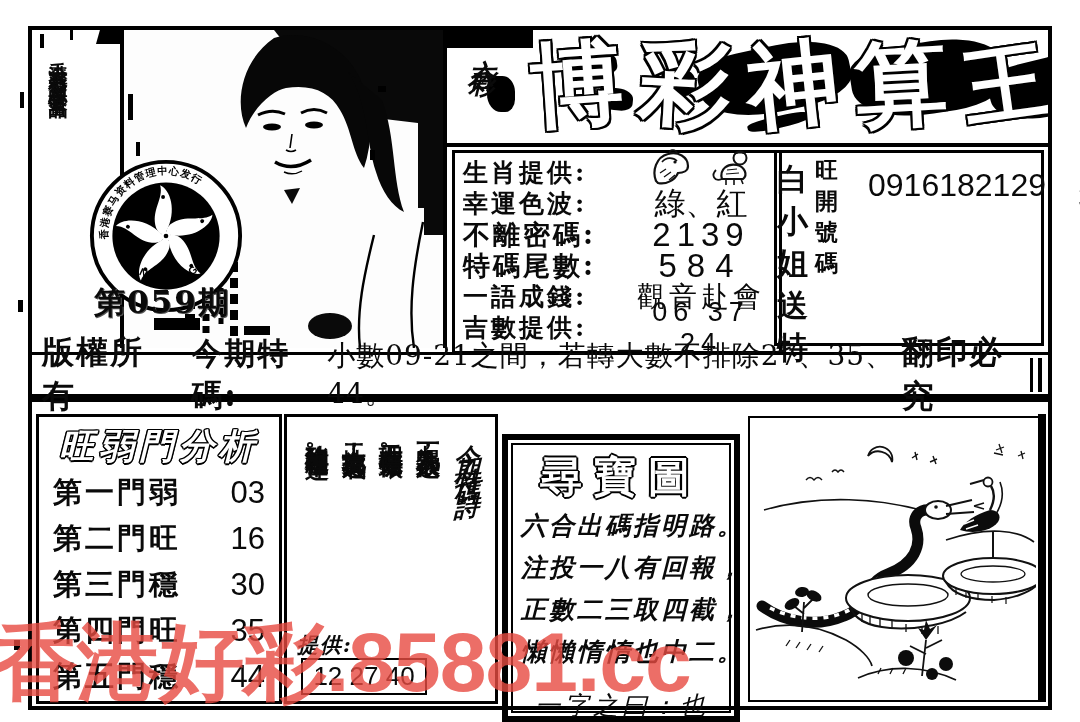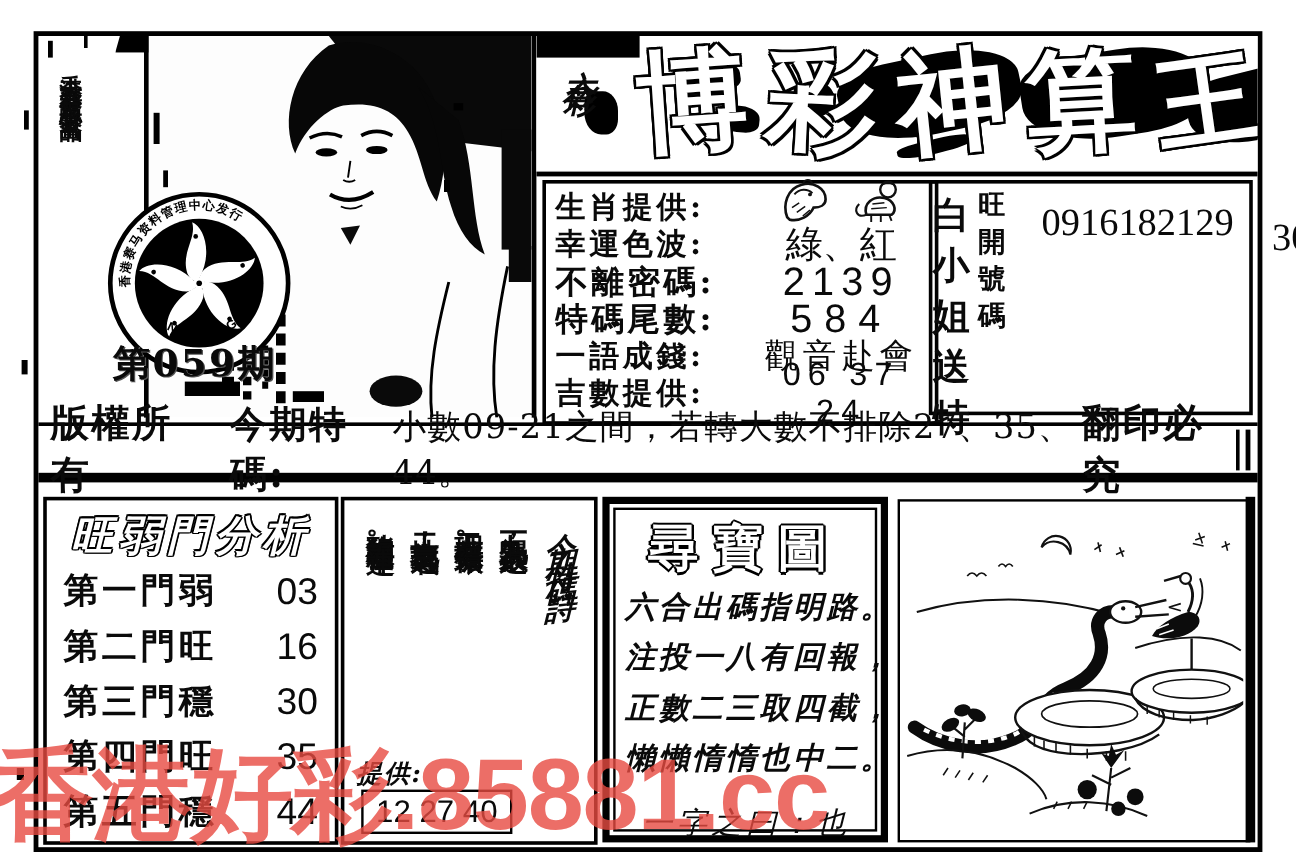--- a/index.html
+++ b/index.html
@@ -36,21 +36,21 @@
   .tip-label{width:168px;font-size:25px;font-weight:bold;letter-spacing:3px;white-space:nowrap;}
   .tip-value{flex:1;text-align:center;font-size:29px;font-weight:normal;}
   .num-val{font-family:"Liberation Sans", sans-serif;font-weight:normal;letter-spacing:6px;}
   .zodiac-pair{flex:1;display:flex;justify-content:space-evenly;align-items:flex-end;height:40px;margin-top:-8px;}
   
   .lady-box{position:absolute;left:774px;top:150px;width:264px;height:190px;border:3px solid #000;
       display:flex;flex-direction:row;}
   .lady-title{text-align:center;font-size:31px;font-weight:900;letter-spacing:7px;margin-top:6px;}
   .lady-sub{text-align:center;font-size:23px;font-weight:bold;letter-spacing:14px;margin-top:2px;}
   .lady-row{display:flex;justify-content:flex-start;padding:0 16px;
-      font-family:Liberation Serif, serif;font-size:32px;}
+      font-family:Liberation Sans, sans-serif;font-size:32px;}
   .lady-row.r1{margin-top:14px;}
   .lady-row.r2{margin-top:26px;}
   
   .copy-bar{position:absolute;left:32px;top:352px;width:1016px;height:50px;border-top:3px solid #000;
       border-bottom:8px solid #000;display:flex;align-items:center;padding:0;box-sizing:border-box;}
   .copy-left{font-family:"Liberation Sans", sans-serif;font-weight:900;font-size:32px;letter-spacing:2px;margin-left:10px;}
   .copy-code{font-size:31px;font-weight:900;margin-left:26px;letter-spacing:2px;}
   .copy-text{font-size:28px;margin-left:4px;letter-spacing:1px;}
   .copy-right{font-family:"Liberation Sans", sans-serif;font-weight:900;font-size:32px;margin-left:auto;letter-spacing:2px;}
   .dbar{width:4px;height:34px;background:#000;margin-left:5px;}
@@ -63,21 +63,21 @@
   .gate-num{font-family:"Liberation Sans", sans-serif;font-size:31px;}
   
   .poem-box{position:absolute;left:284px;top:414px;width:208px;height:284px;border:3px solid #000;}
   .poem-cols{position:absolute;right:4px;top:8px;height:218px;writing-mode:vertical-rl;}
   .pcol{font-size:24px;font-weight:bold;letter-spacing:2px;margin:0 5px;}
   .pcol-head{font-size:25px;font-weight:bold;font-style:italic;letter-spacing:12px;margin:0 8px 0 6px;transform:skewY(-6deg);}
   .provide{position:absolute;left:10px;bottom:42px;font-size:21px;font-weight:900;font-style:italic;letter-spacing:2px;}
   .provide-nums{position:absolute;left:14px;bottom:6px;width:122px;border:2px solid #000;text-align:center;
       font-family:"Liberation Sans", sans-serif;font-size:26px;padding:1px 0;margin-top:40px;}
   
-  .treasure-box{position:absolute;left:502px;top:414px;width:238px;height:288px;border:6px solid #000;box-sizing:border-box;}
+  .treasure-box{position:absolute;left:502px;top:434px;width:238px;height:288px;border:6px solid #000;box-sizing:border-box;}
   .treasure-inner{position:absolute;left:3px;top:3px;right:3px;bottom:3px;border:2px solid #000;padding:2px 8px;}
   .treasure-title{text-align:center;font-size:42px;font-weight:900;letter-spacing:12px;color:#fff;margin-top:2px;
       text-shadow:-2px 0 #000,2px 0 #000,0 -2px #000,0 2px #000,-1px -1px #000,1px 1px #000,-1px 1px #000,1px -1px #000;}
   .treasure-line{font-size:25px;font-weight:bold;font-style:italic;letter-spacing:3px;line-height:42px;white-space:nowrap;}
   .treasure-foot{font-size:25px;font-weight:normal;font-style:italic;margin-top:16px;padding-left:14px;letter-spacing:4px;}
   
   .illus-box{position:absolute;left:748px;top:416px;width:290px;height:282px;border:2px solid #000;background:#fff;}
   .right-bar{position:absolute;left:1038px;top:414px;width:8px;height:288px;background:#000;}
   
   .watermark{position:absolute;left:-6px;top:616px;z-index:40;font-family:"Liberation Sans", sans-serif;

